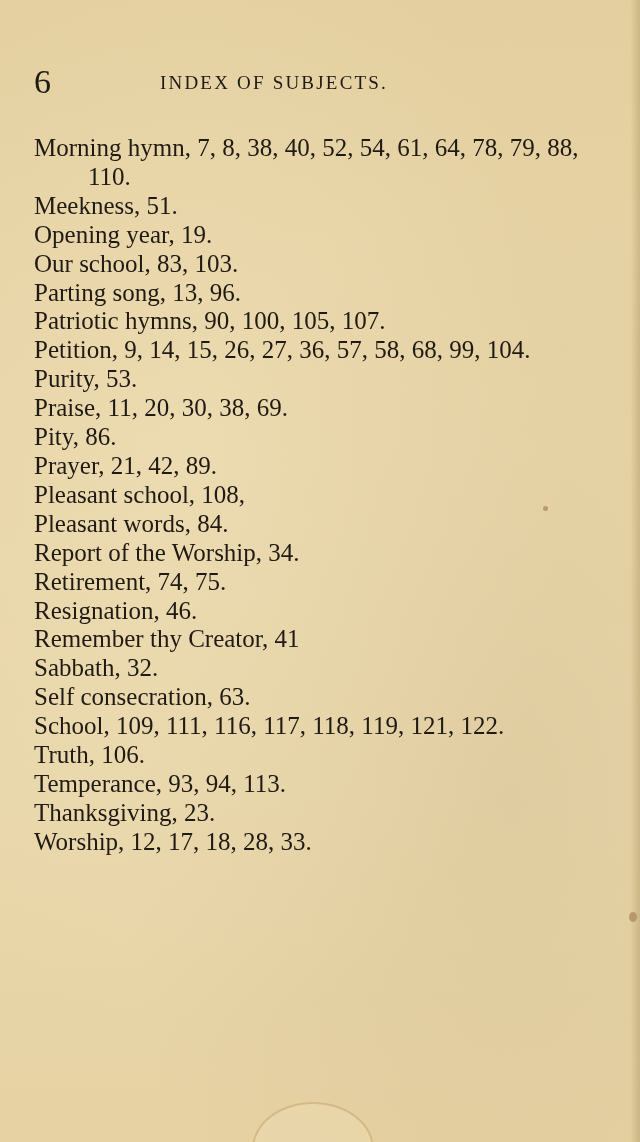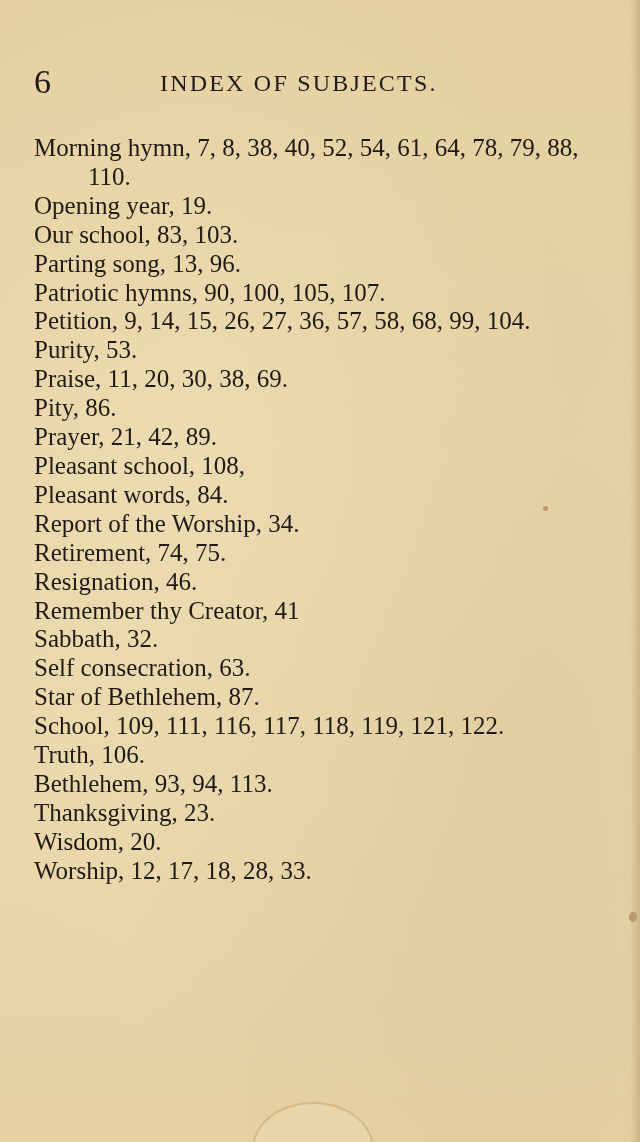--- a/index.html
+++ b/index.html
@@ -45,21 +45,21 @@
       top: 0;
       font-family: "Liberation Serif", "DejaVu Serif", serif;
       font-size: 34px;
       line-height: 40px;
     }
     .head-title {
       position: absolute;
       left: 126px;
       top: 8px;
       font-family: "Liberation Serif", "DejaVu Serif", serif;
-      font-size: 24px;
+      font-size: 19px;
       letter-spacing: 2.2px;
       line-height: 26px;
     }
     .index-list {
       position: absolute;
       top: 134px;
       left: 34px;
       right: 30px;
       margin: 0;
       padding: 0;
@@ -94,42 +94,41 @@
 
 <div class="page">
 
   <div class="running-head">
     <span class="page-number">6</span>
     <span class="head-title">INDEX OF SUBJECTS.</span>
   </div>
 
   <ul class="index-list">
     <li class="entry"><span>Morning hymn</span><span>, 7, 8, 38, 40, 52, 54, 61, 64, 78, 79, 88, 110.</span></li>
+    <li class="entry"><span>Meekness</span><span>, 51.</span></li>
     <li class="entry"><span>Opening year</span><span>, 19.</span></li>
     <li class="entry"><span>Our school</span><span>, 83, 103.</span></li>
     <li class="entry"><span>Parting song</span><span>, 13, 96.</span></li>
     <li class="entry"><span>Patriotic hymns</span><span>, 90, 100, 105, 107.</span></li>
     <li class="entry"><span>Petition</span><span>, 9, 14, 15, 26, 27, 36, 57, 58, 68, 99, 104.</span></li>
     <li class="entry"><span>Purity</span><span>, 53.</span></li>
     <li class="entry"><span>Praise</span><span>, 11, 20, 30, 38, 69.</span></li>
     <li class="entry"><span>Pity</span><span>, 86.</span></li>
     <li class="entry"><span>Prayer</span><span>, 21, 42, 89.</span></li>
     <li class="entry"><span>Pleasant school</span><span>, 108,</span></li>
     <li class="entry"><span>Pleasant words</span><span>, 84.</span></li>
     <li class="entry"><span>Report of the Worship</span><span>, 34.</span></li>
     <li class="entry"><span>Retirement</span><span>, 74, 75.</span></li>
     <li class="entry"><span>Resignation</span><span>, 46.</span></li>
     <li class="entry"><span>Remember thy Creator</span><span>, 41</span></li>
     <li class="entry"><span>Sabbath</span><span>, 32.</span></li>
     <li class="entry"><span>Self consecration</span><span>, 63.</span></li>
-    <li class="entry"><span>Star of Bethlehem</span><span>, 87.</span></li>
     <li class="entry"><span>School</span><span>, 109, 111, 116, 117, 118, 119, 121, 122.</span></li>
     <li class="entry"><span>Truth</span><span>, 106.</span></li>
-    <li class="entry"><span>Bethlehem</span><span>, 93, 94, 113.</span></li>
+    <li class="entry"><span>Temperance</span><span>, 93, 94, 113.</span></li>
     <li class="entry"><span>Thanksgiving</span><span>, 23.</span></li>
-    <li class="entry"><span>Wisdom</span><span>, 20.</span></li>
     <li class="entry"><span>Worship</span><span>, 12, 17, 18, 28, 33.</span></li>
   </ul>
 
   <div class="stain"></div>
   <div class="speck" style="left:543px; top:506px; width:5px; height:5px;"></div>
   <div class="speck" style="left:629px; top:912px; width:8px; height:10px;"></div>
 </div>
 
 </body></html>

